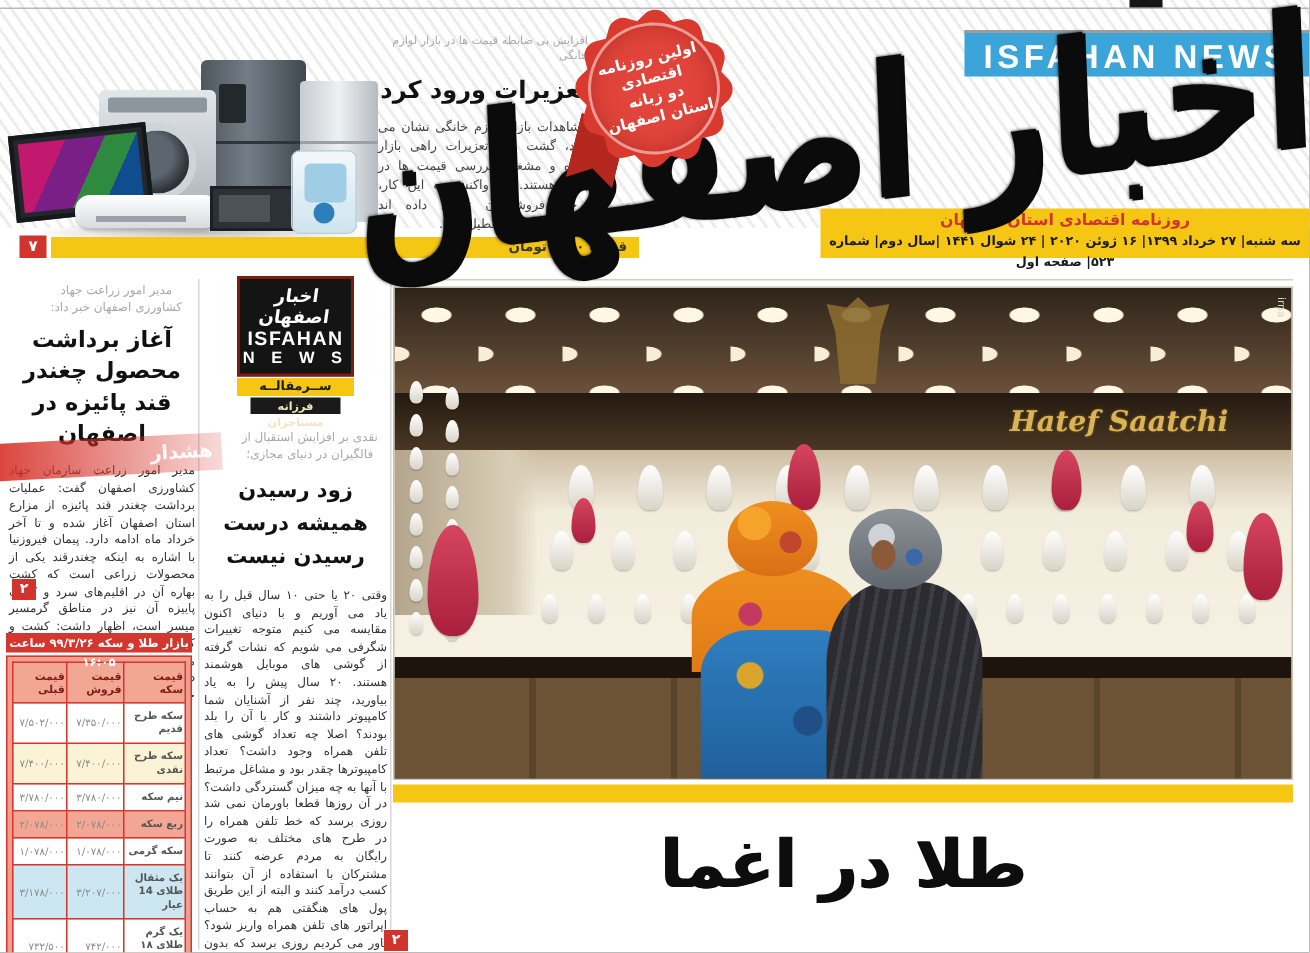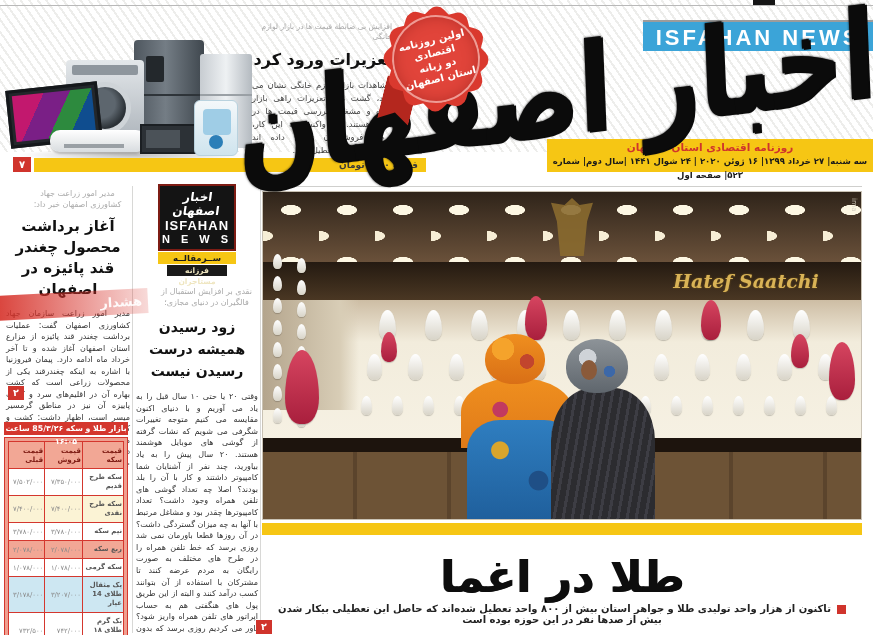--- a/index.html
+++ b/index.html
@@ -269,21 +269,21 @@
 
   <div id="col-a">
     <div class="kicker">مدیر امور زراعت جهاد کشاورزی اصفهان خبر داد:</div>
     <div class="headline">آغاز برداشت محصول چغندر قند پائیزه در اصفهان</div>
     <div class="body">مدیر امور زراعت سازمان جهاد کشاورزی اصفهان گفت: عملیات برداشت چغندر قند پائیزه از مزارع استان اصفهان آغاز شده و تا آخر خرداد ماه ادامه دارد. پیمان فیروزنیا با اشاره به اینکه چغندرقند یکی از محصولات زراعی است که کشت بهاره آن در اقلیم‌های سرد و کشت پاییزه آن نیز در مناطق گرمسیر میسر است، اظهار داشت: کشت و کار چغندرقند بهاره در شهرستان های مختلف استان اصفهان از قبل وجود داشته است در حالی که کشت چغندرقند پاییزه چند سالی...</div>
     <div id="beet-stamp">هشدار</div>
     <div id="beet-badge" class="pgbadge">۲</div>
   </div>
 
   <div id="gold-table-wrap">
-    <div id="gold-table-title">بازار طلا و سکه 85/۳/۲۶ ساعت ۱۶:۰۵</div>
+    <div id="gold-table-title">بازار طلا و سکه ۹۹/۳/۲۶ ساعت ۱۶:۰۵</div>
     <div id="gold-table-frame">
       <table id="gold-table">
         <thead>
             <tr>
               <th>قیمت سکه</th>
               <th>قیمت فروش</th>
               <th>قیمت قبلی</th>
             </tr>
           </thead>
         <tbody>
@@ -417,18 +417,15 @@
     <div id="woman1-body"></div>
     <div id="woman1-shawl"></div>
     <div id="woman1-head"></div>
     <div id="woman2-body"></div>
     <div id="woman2-head"></div>
     <div id="woman2-face"></div>
   </div>
 
   <div id="main-yellow" class="yellow"></div>
   <div id="main-headline">طلا در اغما</div>
-  <div id="main-lead">
-    <span class="sq"></span><span>تاکنون از هزار واحد تولیدی طلا و جواهر استان بیش از ۸۰۰ واحد تعطیل شده‌اند که حاصل این تعطیلی بیکار شدن بیش از صدها نفر در این حوزه بوده است</span>
-  </div>
   <div id="main-badge" class="pgbadge">۲</div>
 
 </div>
 
 </body></html>

